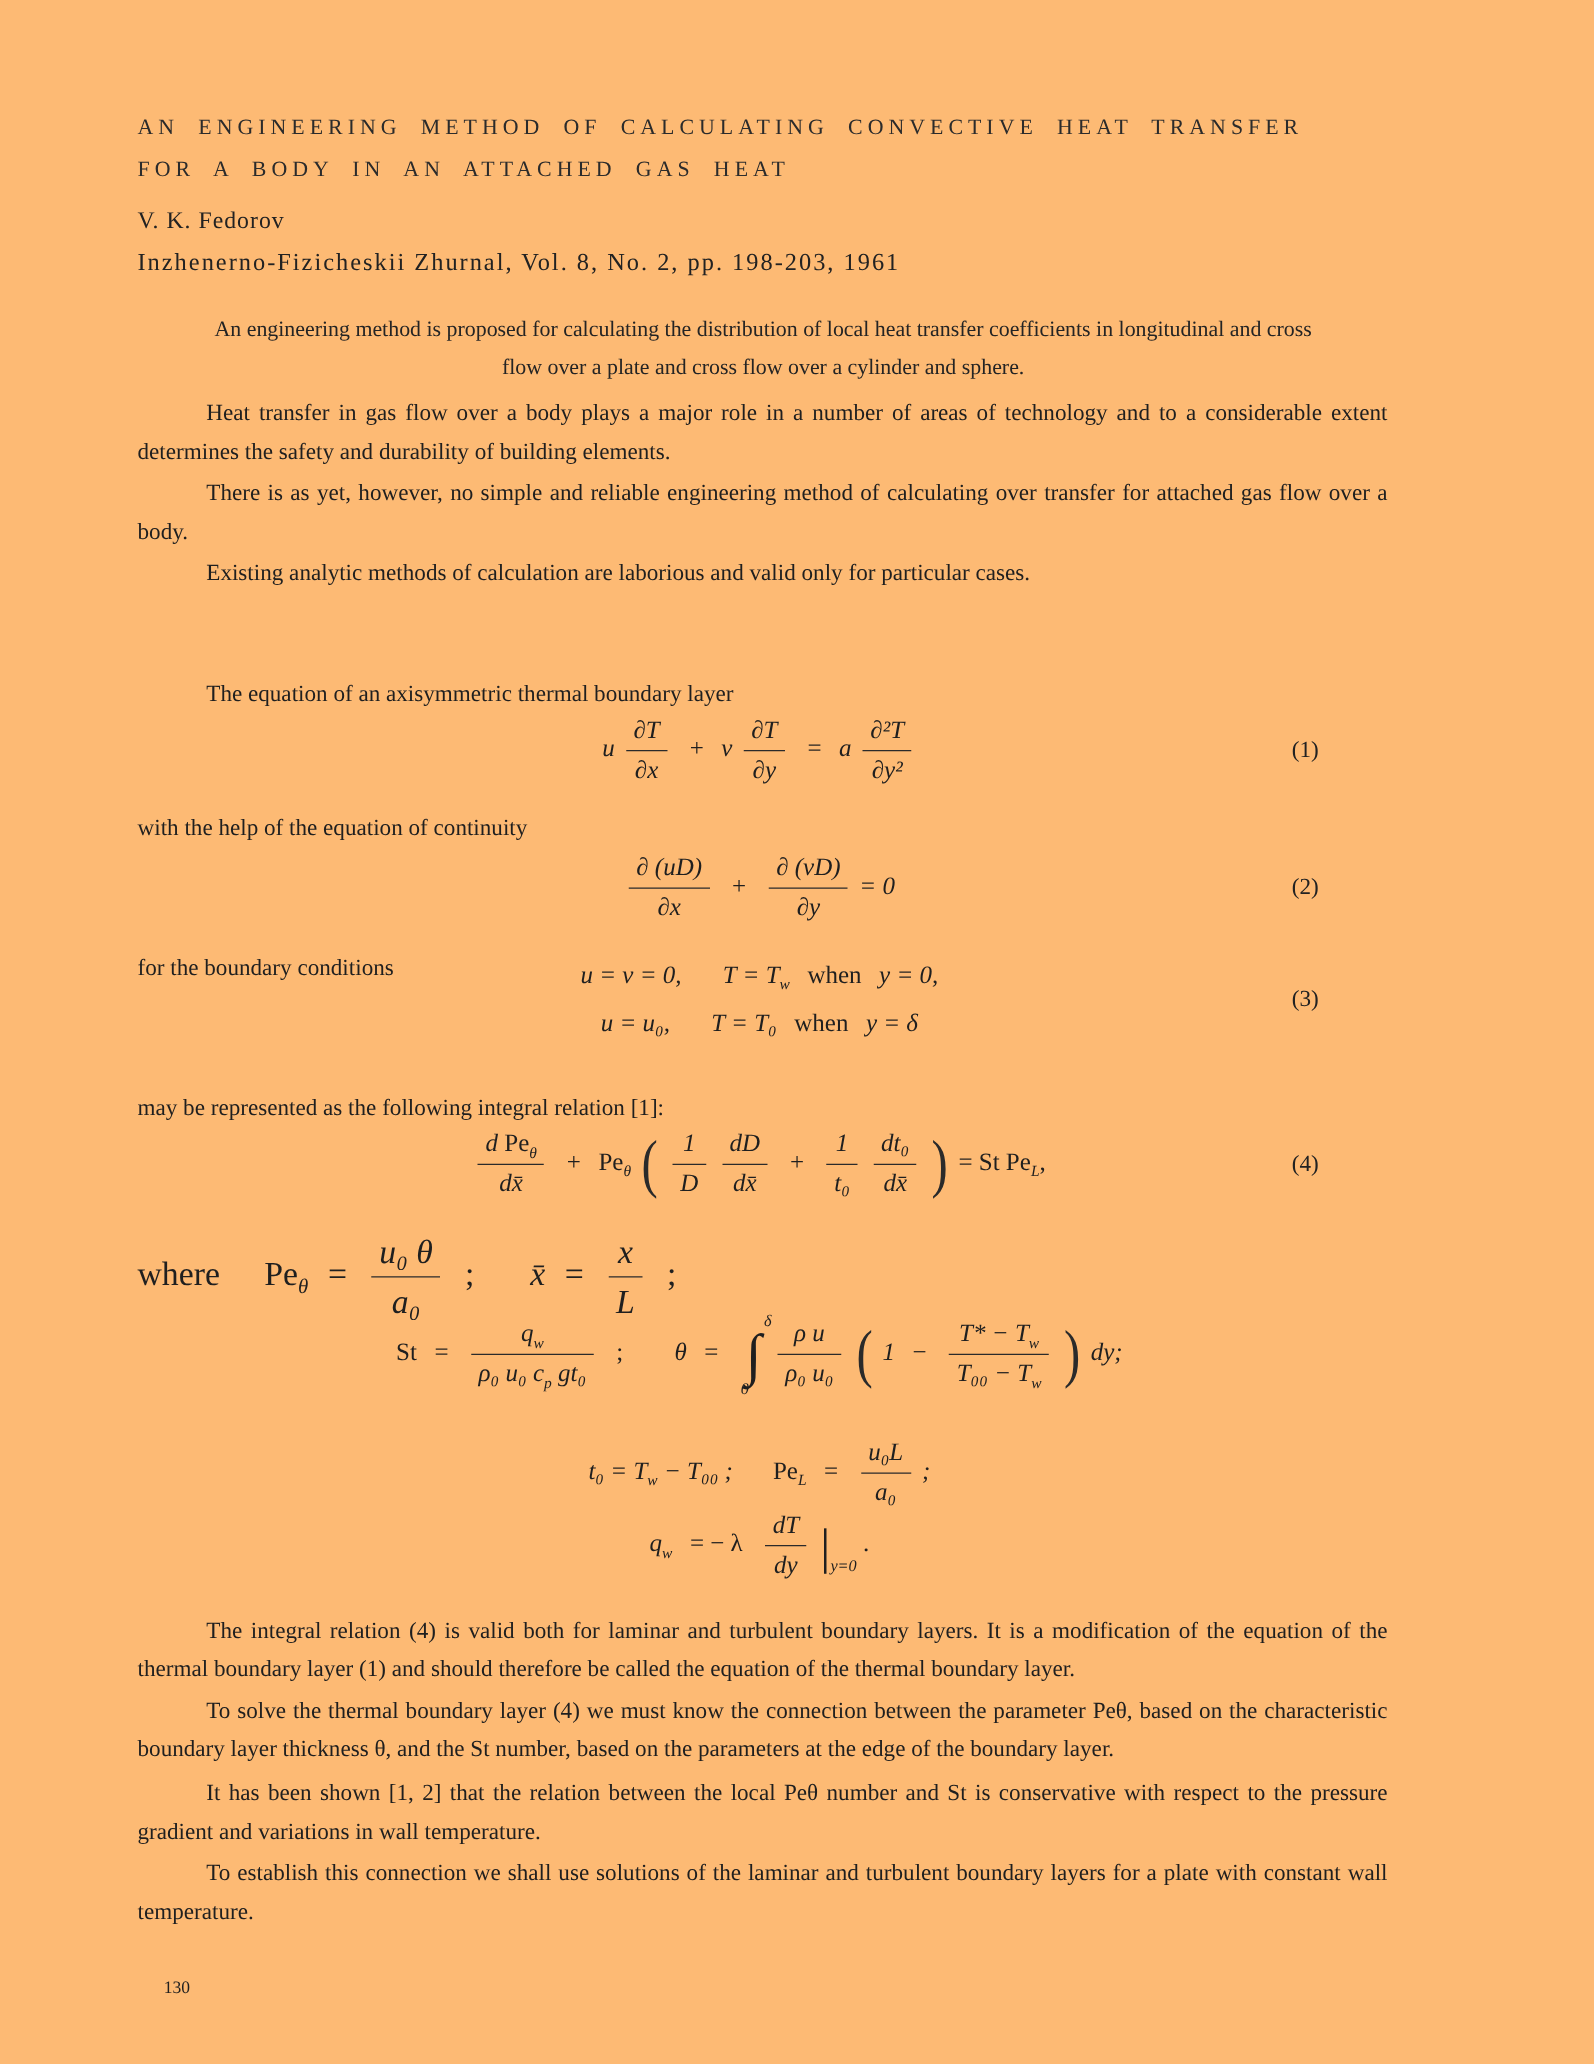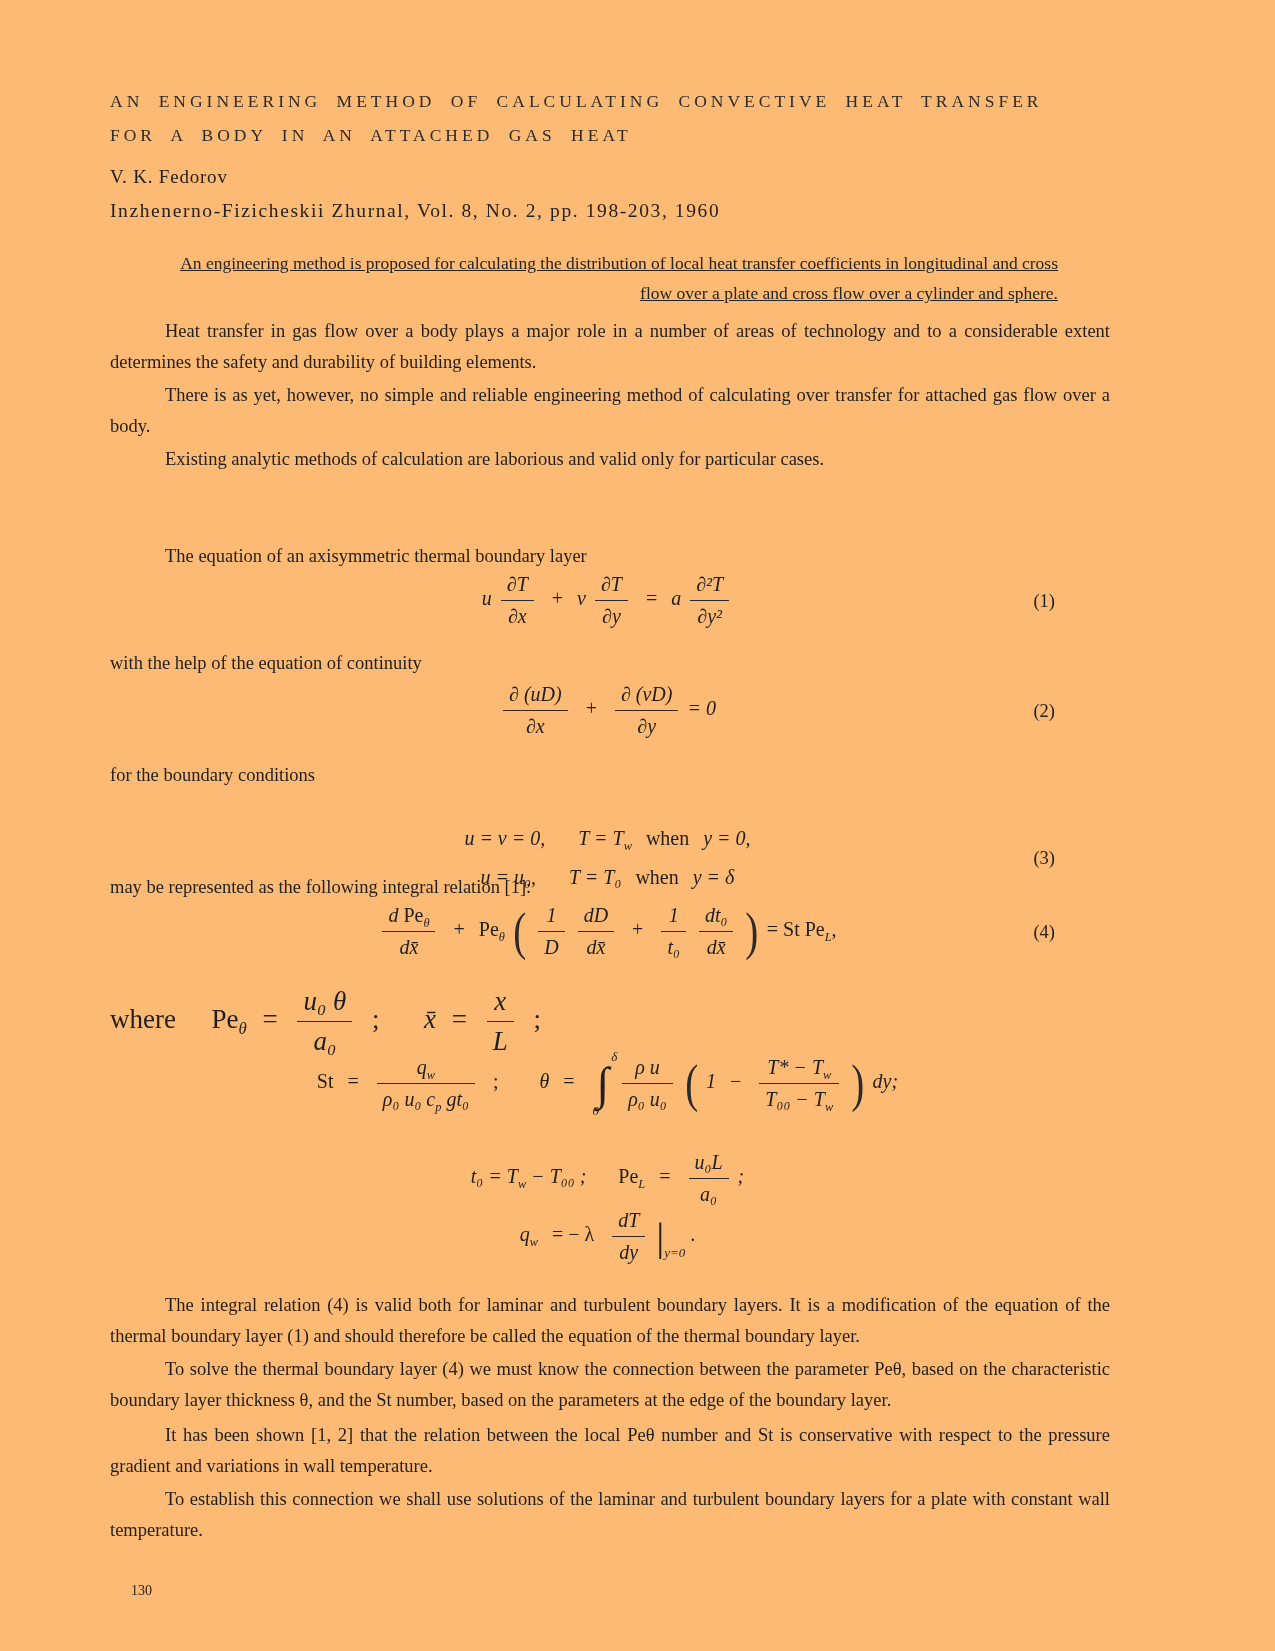--- a/index.html
+++ b/index.html
@@ -19,21 +19,21 @@
     left:110px;width:980px;
     font-size:17.5px;letter-spacing:4px;word-spacing:7px;
     line-height:34px;color:#2b2b2b;
   }
   .author{left:110px;font-size:19px;letter-spacing:0.8px;}
   .journal{left:110px;font-size:19.5px;letter-spacing:1.6px;}
 
   
   .abstract{
     left:163px;width:895px;
-    font-size:17.5px;line-height:30px;text-align:right;color:#242424;text-decoration:underline;
+    font-size:17.5px;line-height:30px;text-align:center;color:#242424;
   }
 
   
   .para{
     left:110px;width:1000px;
     font-size:18.5px;line-height:31px;
     text-align:justify;text-indent:55px;color:#1f1f1f;margin:0;
   }
   .noind{text-indent:0;}
 
@@ -80,21 +80,21 @@
 <body>
 
 <div class="page">
 
   <div class="abs title" style="top:84px">
     <div>AN ENGINEERING METHOD OF CALCULATING CONVECTIVE HEAT TRANSFER</div>
     <div>FOR A BODY IN AN ATTACHED GAS HEAT</div>
   </div>
 
   <div class="abs author" style="top:166px">V. K. Fedorov</div>
-  <div class="abs journal" style="top:200px">Inzhenerno-Fizicheskii Zhurnal, Vol. 8, No. 2, pp. 198-203, 1960</div>
+  <div class="abs journal" style="top:200px">Inzhenerno-Fizicheskii Zhurnal, Vol. 8, No. 2, pp. 198-203, 1961</div>
 
   <div class="abs abstract" style="top:248px">An engineering method is proposed for calculating the distribution of local heat transfer coefficients in longitudinal and cross flow over a plate and cross flow over a cylinder and sphere.</div>
 
   <p class="abs para" style="top:316px">Heat transfer in gas flow over a body plays a major role in a number of areas of technology and to a considerable extent determines the safety and durability of building elements.</p>
   <p class="abs para" style="top:380px">There is as yet, however, no simple and reliable engineering method of calculating over transfer for attached gas flow over a body.</p>
   <p class="abs para" style="top:444px">Existing analytic methods of calculation are laborious and valid only for particular cases.</p>
   <p class="abs para" style="top:541px">The equation of an axisymmetric thermal boundary layer</p>
 
   <div class="abs eqrow" style="top:572px">
     <i>u</i>
@@ -128,21 +128,21 @@
     <span class="frac">
       <i class="fn">∂ (vD)</i>
       <i class="fd">∂y</i>
     </span>
     <i>= 0</i>
     <span class="eqnum">(2)</span>
   </div>
 
   <p class="abs para noind" style="top:760px">for the boundary conditions</p>
 
-  <div class="abs eqrow" style="top:827px">
+  <div class="abs eqrow" style="top:769px">
     <div class="eqline">
       <i class="gapr">u = v = 0,</i>
       <i>T = T</i><sub>w</sub>
       <span class="op">when</span>
       <i>y = 0,</i>
     </div>
     <div class="eqline" style="margin-top:16px">
       <i class="gapr">u = u₀,</i>
       <i>T = T₀</i>
       <span class="op">when</span>

